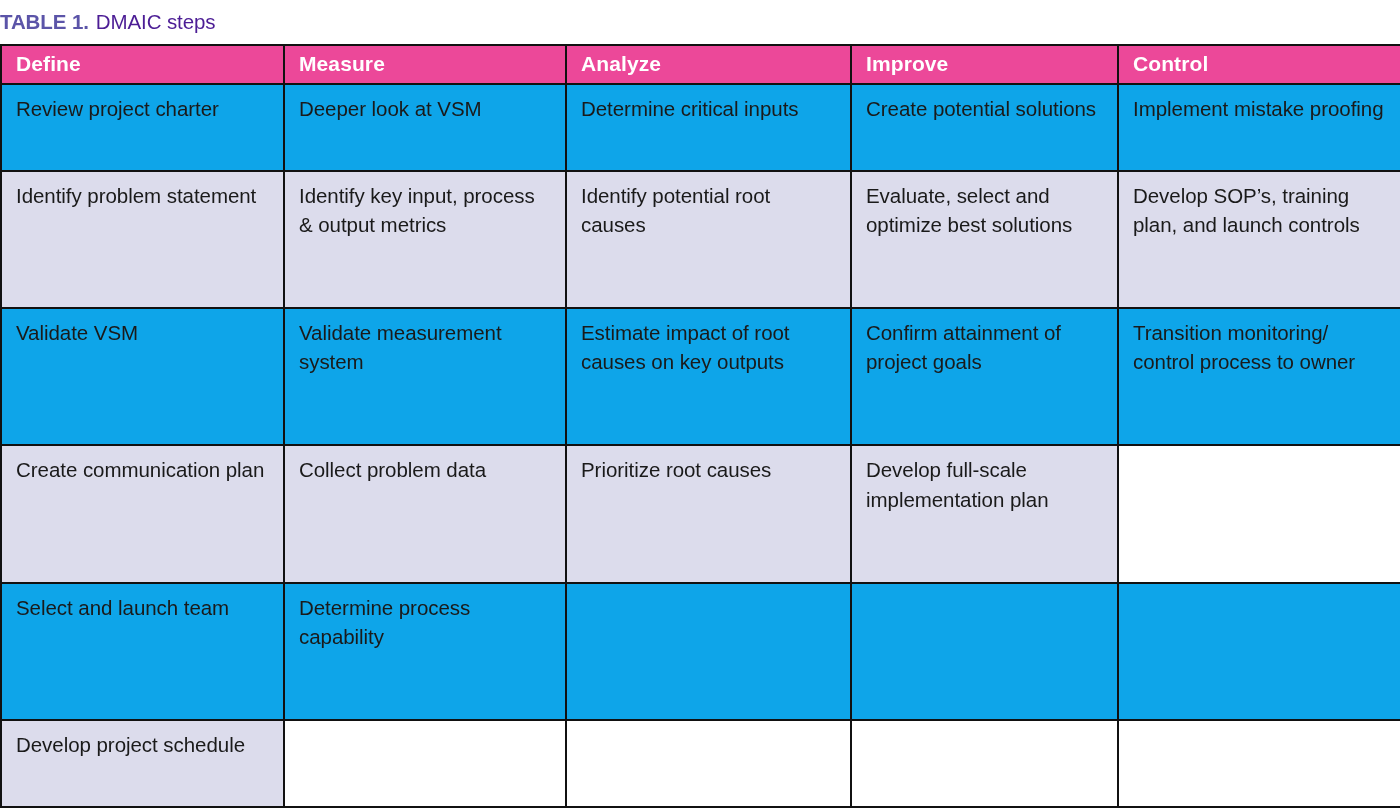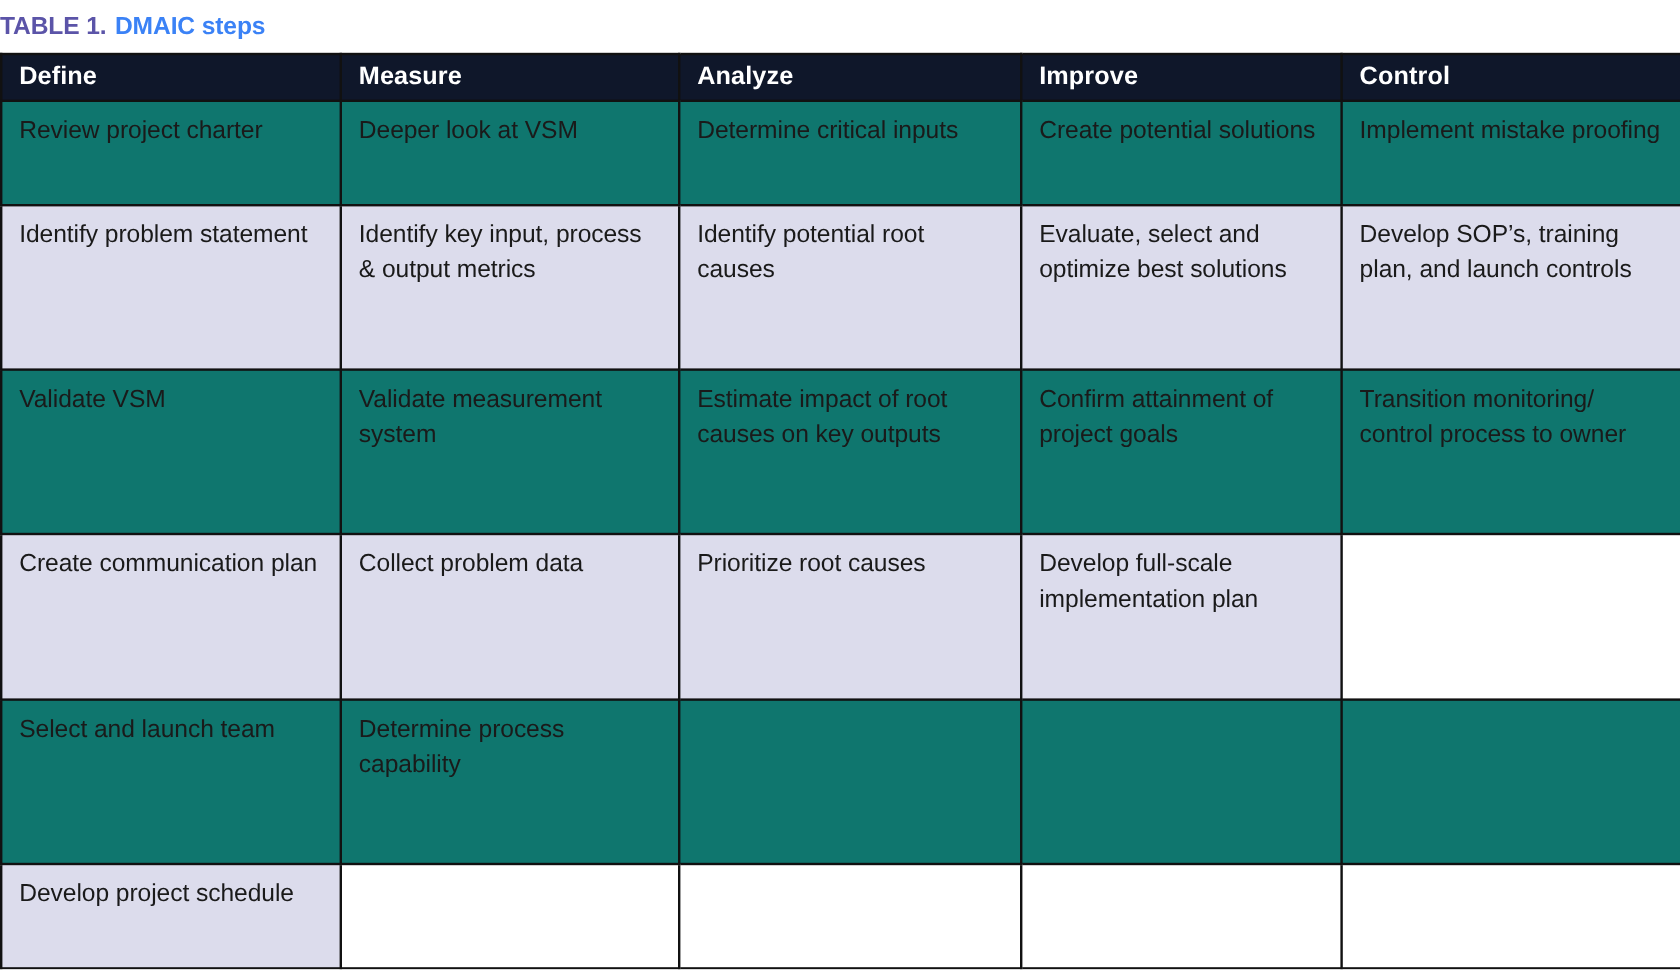--- a/index.html
+++ b/index.html
@@ -33,22 +33,22 @@
     font-size: 20.5px;
     letter-spacing: -0.1px;
     white-space: nowrap;
   }
   .caption .label {
     color: #5b54a8;
     font-weight: bold;
     margin-right: 7px;
   }
   .caption .text {
-    color: #3b82f6;
-    font-weight: bold;
+    color: #4c1d95;
+    font-weight: normal;
   }
 
   
   .table-wrap {
     position: absolute;
     left: 0px;
     top: 44px;
     width: 1400px;
     height: 764px;
     box-sizing: border-box;
@@ -67,21 +67,21 @@
   table.dmaic col.c4 { width: 283px; }
 
   table.dmaic th,
   table.dmaic td {
     border: 2.4px solid #111111;
     vertical-align: top;
     padding: 9px 14px 10px 14px;
     box-sizing: border-box;
   }
   table.dmaic th {
-    background: #0f172a;
+    background: #ec4899;
     color: #ffffff;
     font-size: 21px;
     font-weight: bold;
     text-align: left;
     height: 24px;
     padding-top: 6px;
     padding-bottom: 7px;
     vertical-align: middle;
     letter-spacing: 0.1px;
   }
@@ -91,21 +91,21 @@
     line-height: 1.42;
     letter-spacing: -0.05px;
   }
   table.dmaic tr.shade td.filled {
     background: #dcdcec;
   }
   table.dmaic td.empty {
     background: #ffffff;
   }
   table.dmaic tr.plain td {
-    background: #0f766e;
+    background: #0ea5e9;
   }
 </style>
 </head>
 <body>
 
 <div class="page">
 
   <div class="caption">
     <span class="label">TABLE 1.</span>
     <span class="text">DMAIC steps</span>

